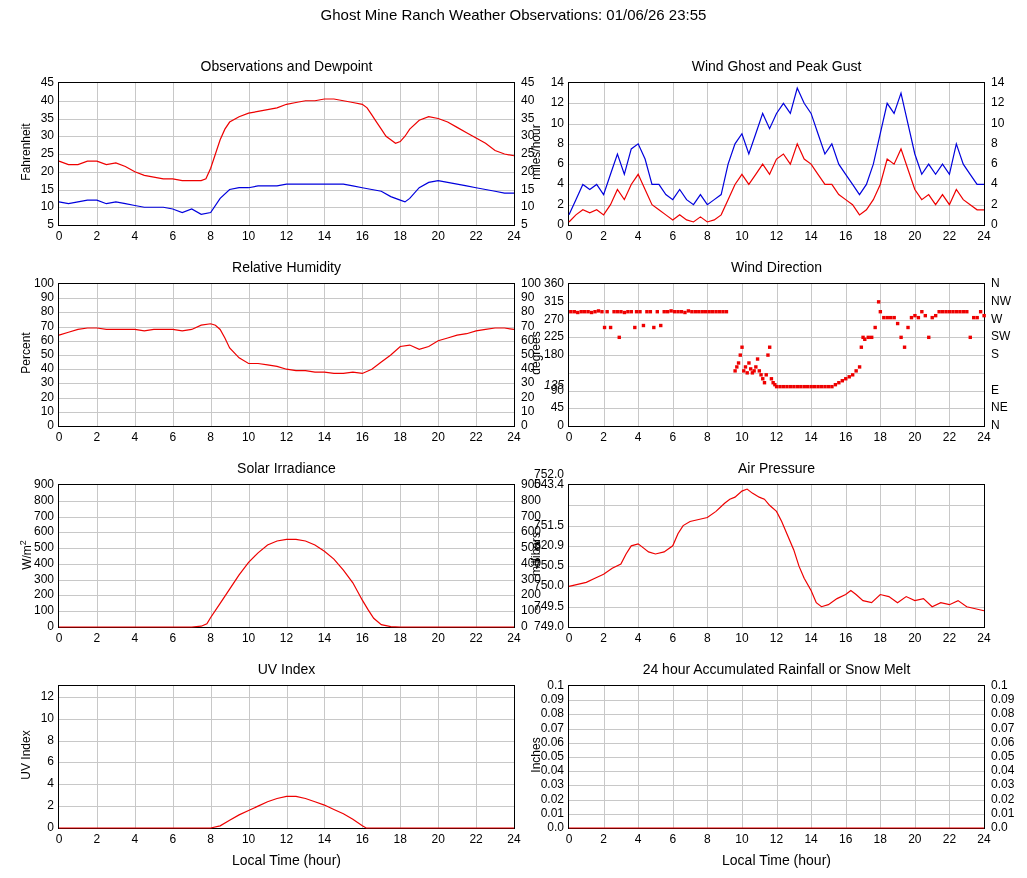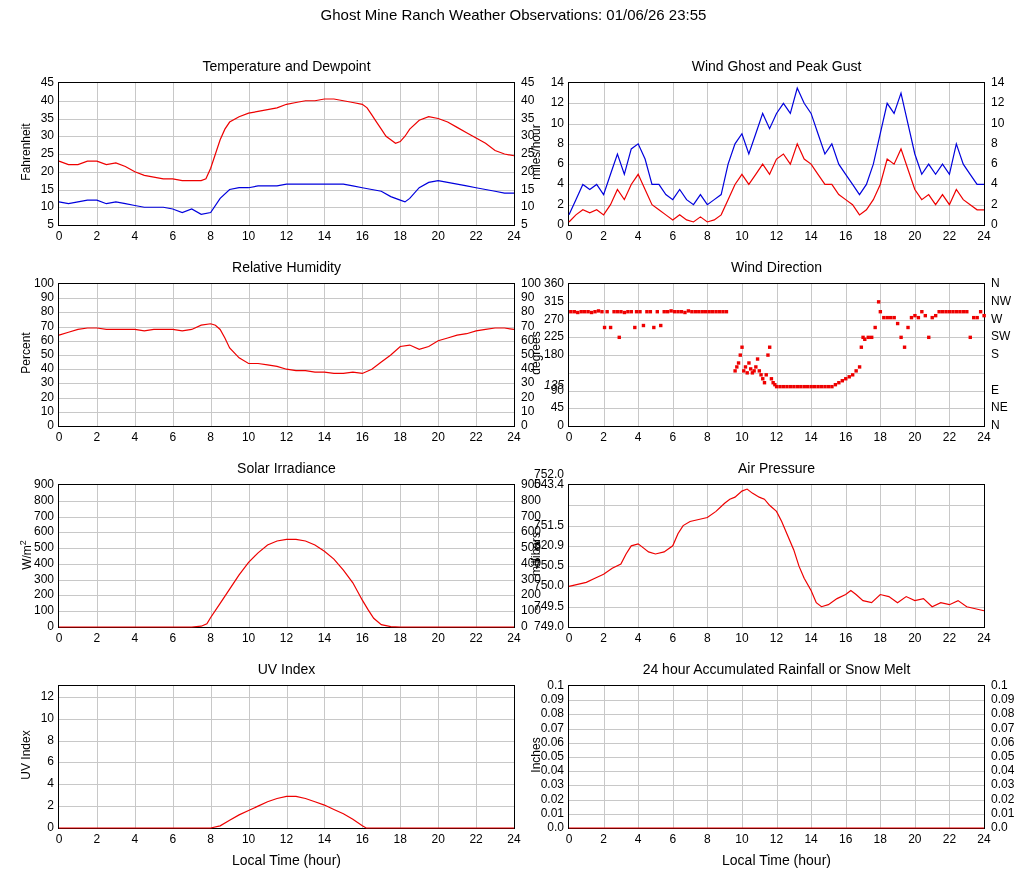--- a/index.html
+++ b/index.html
@@ -23,21 +23,21 @@
 </style>
 </head>
 <body>
 
 <div id="page">
 
   <div class="page-title">Ghost Mine Ranch Weather Observations: 01/06/26 23:55</div>
 
   <div id="charts">
       <div class="panel" style="left: 0px; top: 0px;">
-        <div class="panel-title" style="left: 58px; top: 58px; width: 457px;">Temperature and Dewpoint</div>
+        <div class="panel-title" style="left: 58px; top: 58px; width: 457px;">Observations and Dewpoint</div>
         <div class="plot" style="left: 58px; top: 82px; width: 457px; height: 144px;">
           <div class="grid-line" style="left: 37.9167px; top: 0px; width: 1px; height: 142px;"></div>
           <div class="grid-line" style="left: 75.8333px; top: 0px; width: 1px; height: 142px;"></div>
           <div class="grid-line" style="left: 113.75px; top: 0px; width: 1px; height: 142px;"></div>
           <div class="grid-line" style="left: 151.667px; top: 0px; width: 1px; height: 142px;"></div>
           <div class="grid-line" style="left: 189.583px; top: 0px; width: 1px; height: 142px;"></div>
           <div class="grid-line" style="left: 227.5px; top: 0px; width: 1px; height: 142px;"></div>
           <div class="grid-line" style="left: 265.417px; top: 0px; width: 1px; height: 142px;"></div>
           <div class="grid-line" style="left: 303.333px; top: 0px; width: 1px; height: 142px;"></div>
           <div class="grid-line" style="left: 341.25px; top: 0px; width: 1px; height: 142px;"></div>

